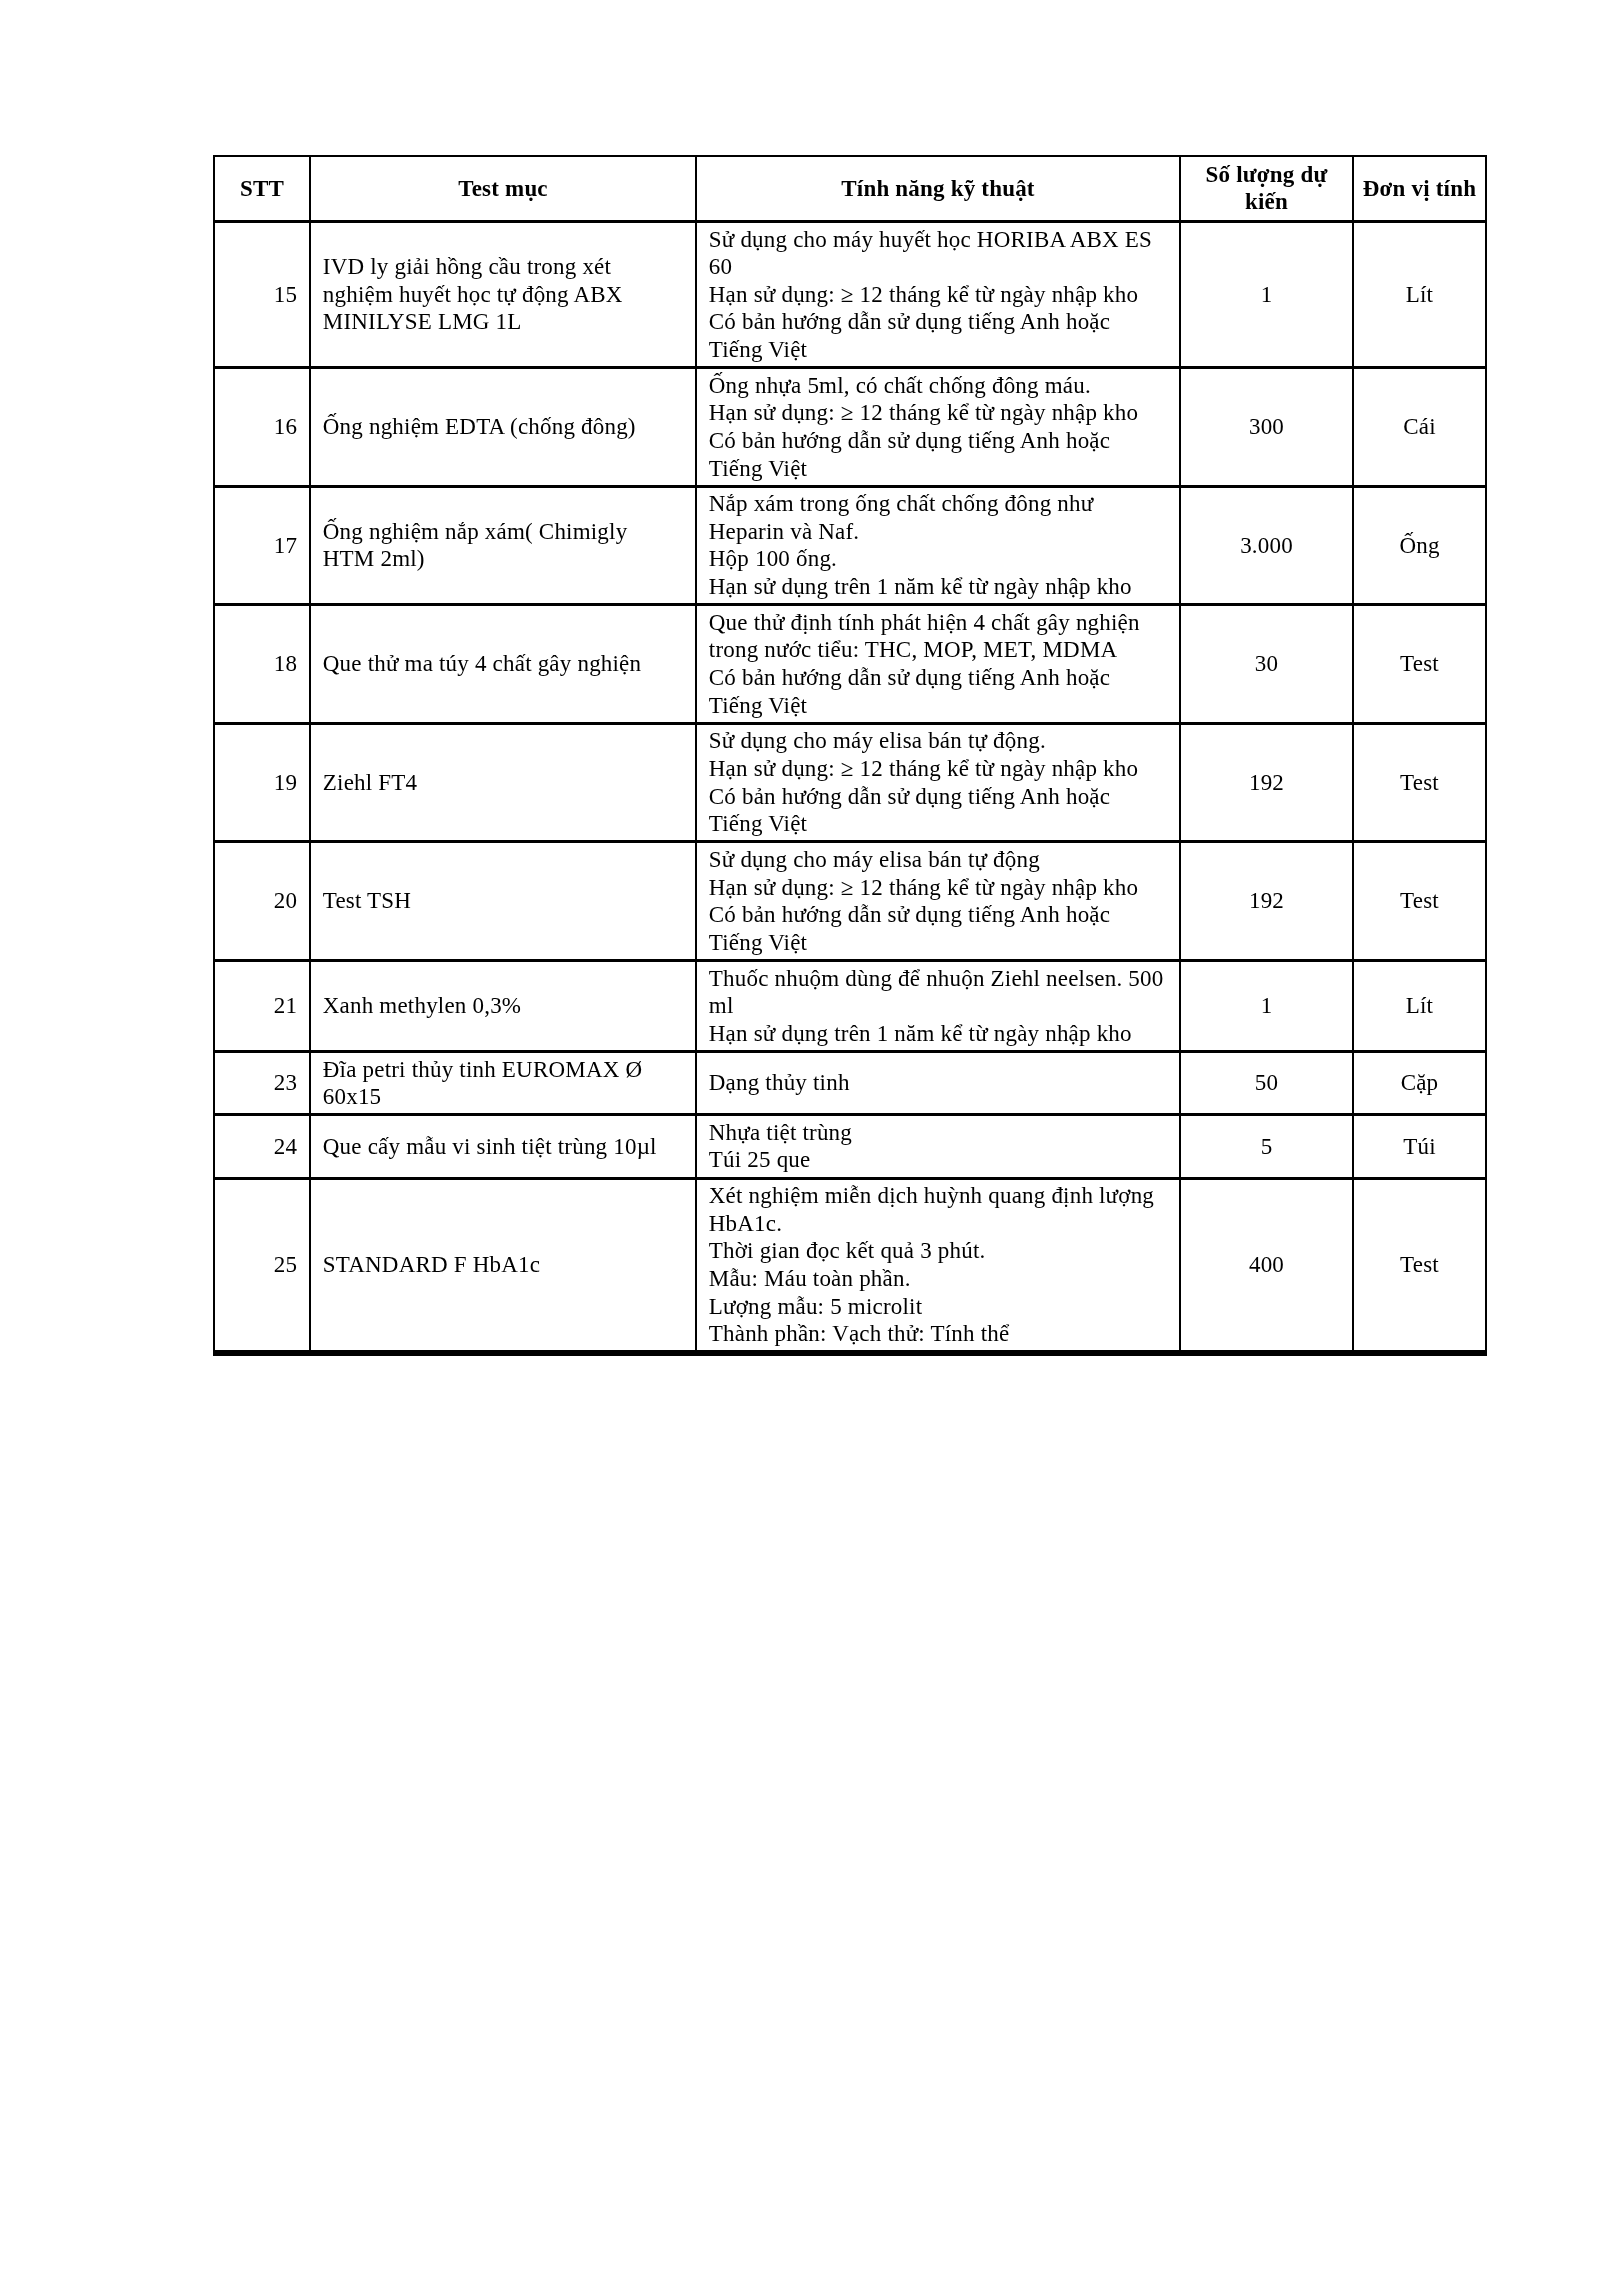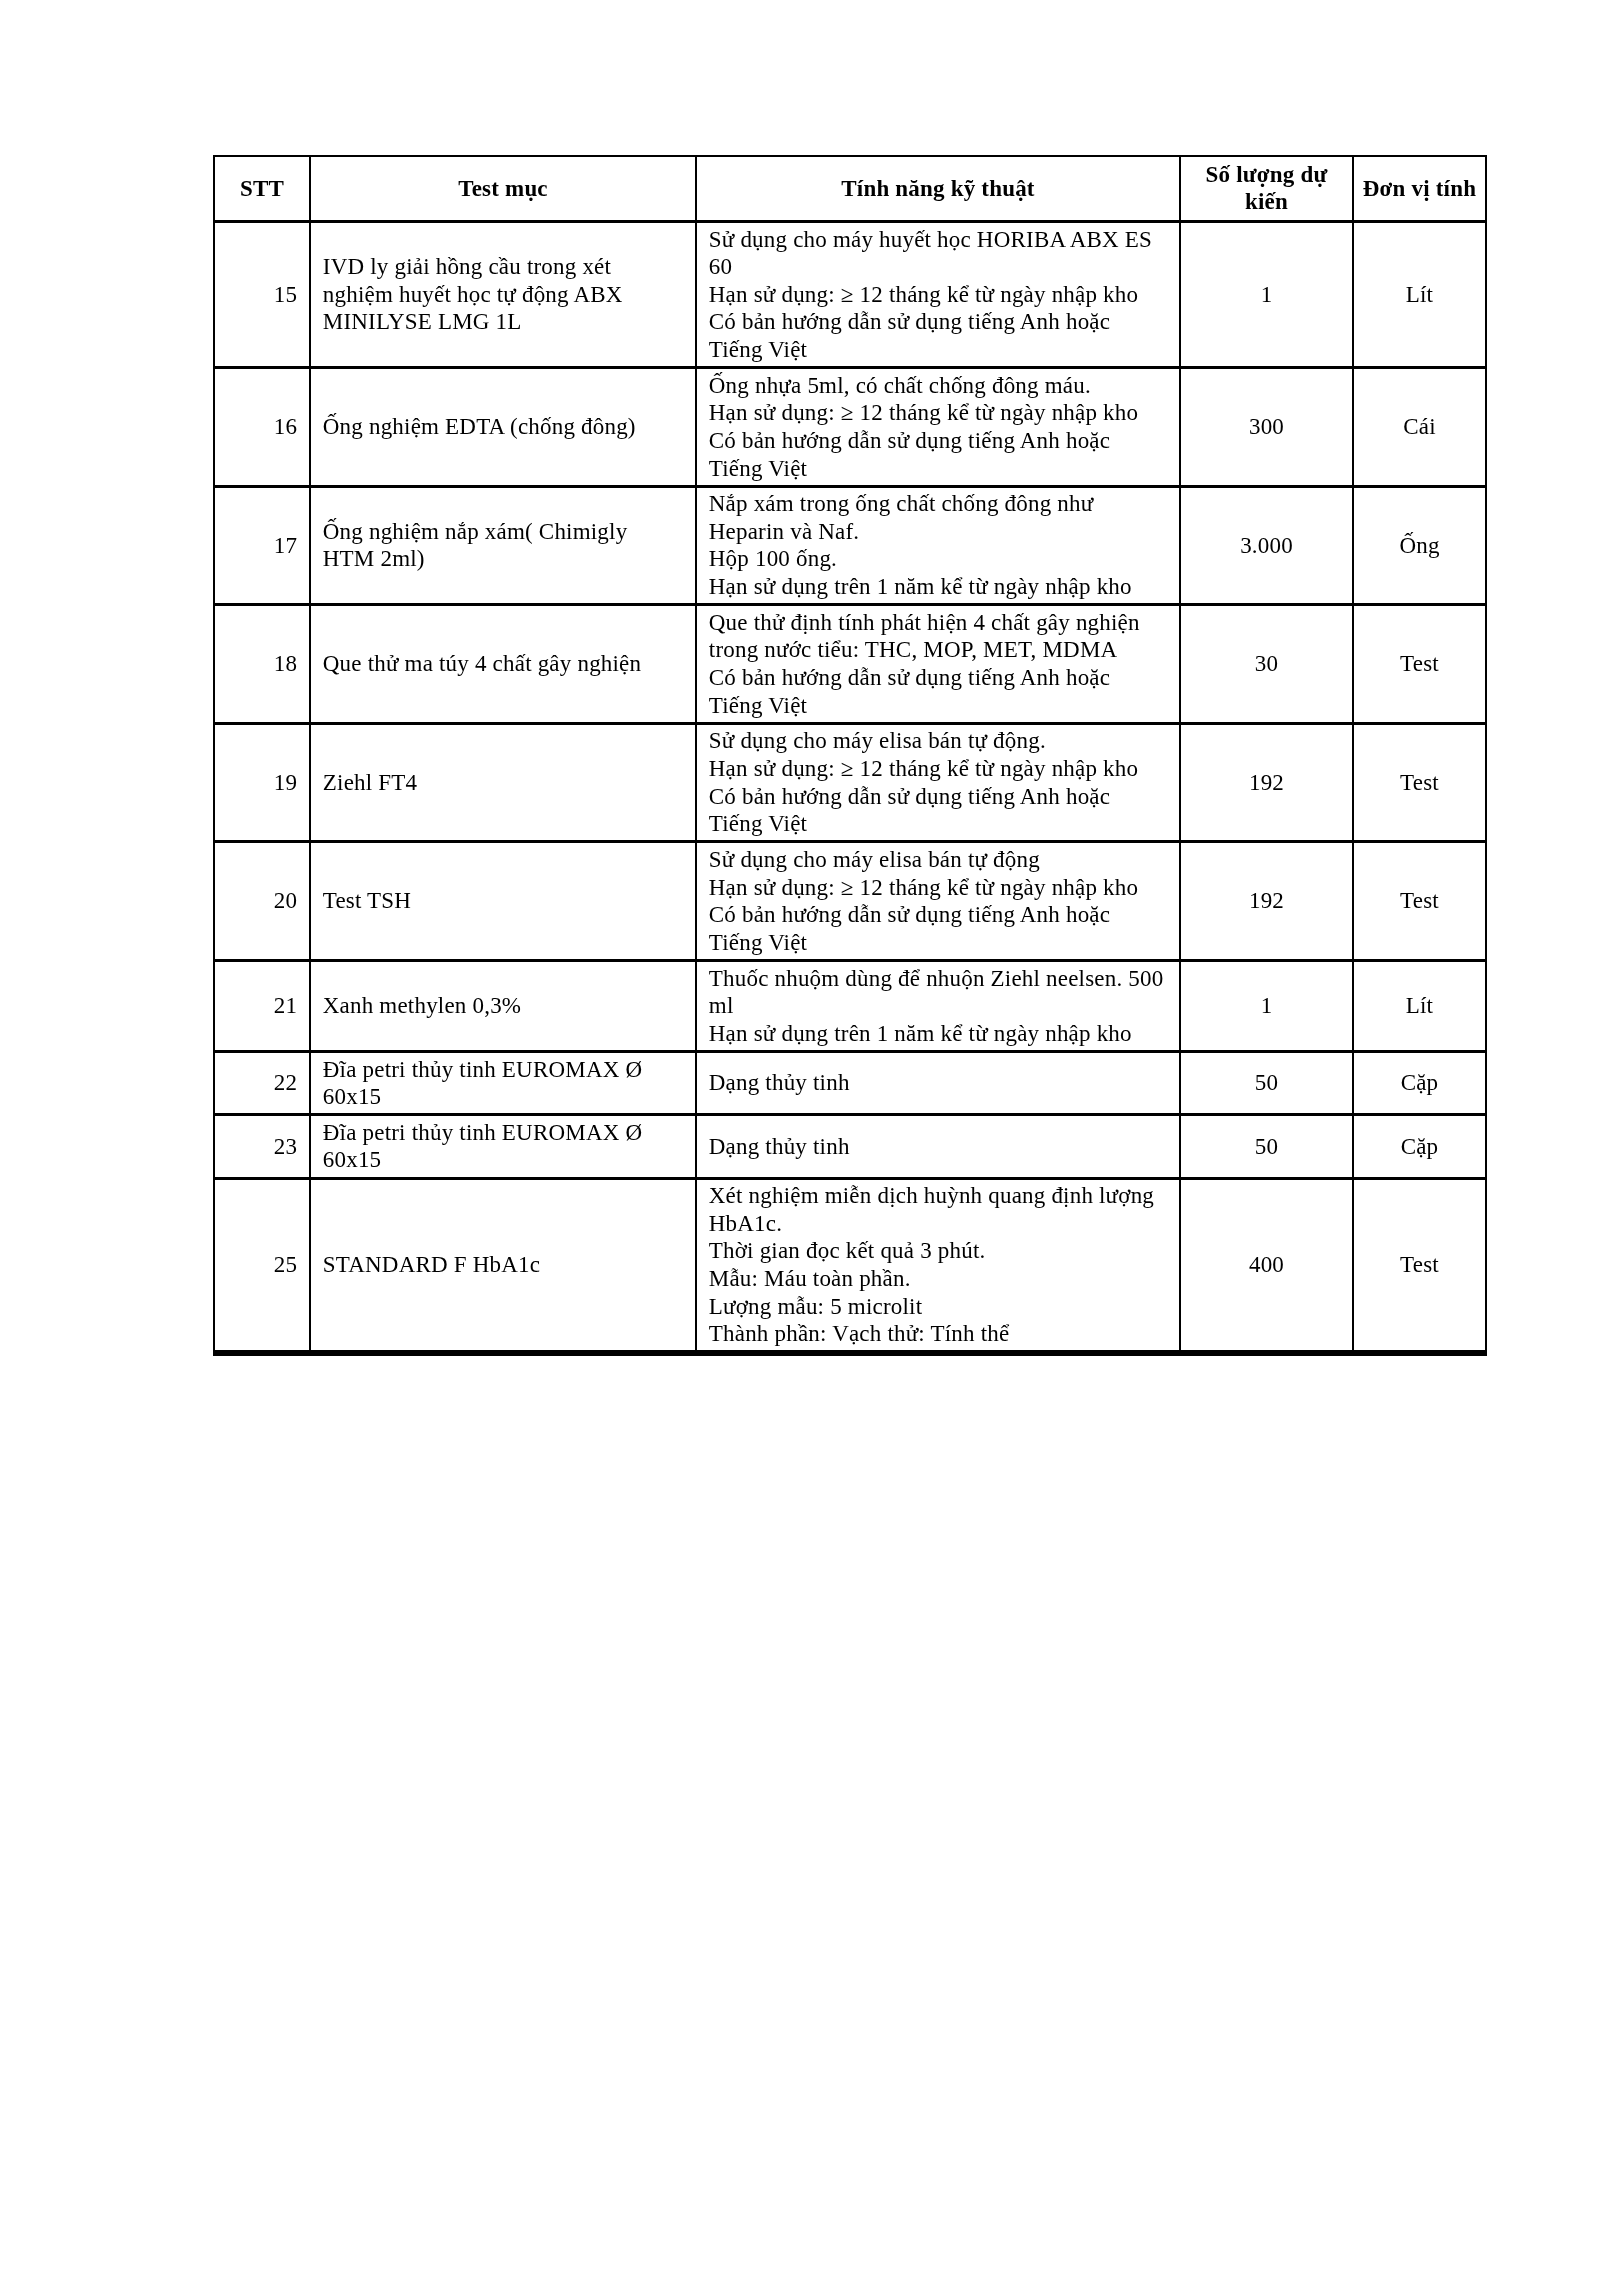--- a/index.html
+++ b/index.html
@@ -154,40 +154,41 @@
     <td class="c-stt">21</td>
     <td class="c-cat">Xanh methylen 0,3%</td>
     <td class="c-spec">
             <div class="spec-line">Thuốc nhuộm dùng để nhuộn Ziehl neelsen. 500 ml</div>
             <div class="spec-line">Hạn sử dụng trên 1 năm kể từ ngày nhập kho</div>
           </td>
     <td class="c-qty">1</td>
     <td class="c-unit">Lít</td>
   </tr>
 
-  <tr>
-    <td class="c-stt">22</td>
+
+  <tr>
+    <td class="c-stt">23</td>
     <td class="c-cat">Đĩa petri thủy tinh EUROMAX Ø 60x15</td>
     <td class="c-spec">
             <div class="spec-line">Dạng thủy tinh</div>
           </td>
     <td class="c-qty">50</td>
     <td class="c-unit">Cặp</td>
   </tr>
 
   <tr>
-    <td class="c-stt">23</td>
-    <td class="c-cat">Đĩa petri thủy tinh EUROMAX Ø 60x15</td>
-    <td class="c-spec">
-            <div class="spec-line">Dạng thủy tinh</div>
-          </td>
-    <td class="c-qty">50</td>
-    <td class="c-unit">Cặp</td>
-  </tr>
-
+    <td class="c-stt">24</td>
+    <td class="c-cat">Que cấy mẫu vi sinh tiệt trùng 10µl</td>
+    <td class="c-spec">
+            <div class="spec-line">Nhựa tiệt trùng</div>
+            <div class="spec-line">Túi 25 que</div>
+          </td>
+    <td class="c-qty">5</td>
+    <td class="c-unit">Túi</td>
+  </tr>
 
   <tr>
     <td class="c-stt">25</td>
     <td class="c-cat">STANDARD F HbA1c</td>
     <td class="c-spec">
             <div class="spec-line">Xét nghiệm miễn dịch huỳnh quang định lượng HbA1c.</div>
             <div class="spec-line">Thời gian đọc kết quả 3 phút.</div>
             <div class="spec-line">Mẫu: Máu toàn phần.</div>
             <div class="spec-line">Lượng mẫu: 5 microlit</div>
             <div class="spec-line">Thành phần: Vạch thử: Tính thể</div>

